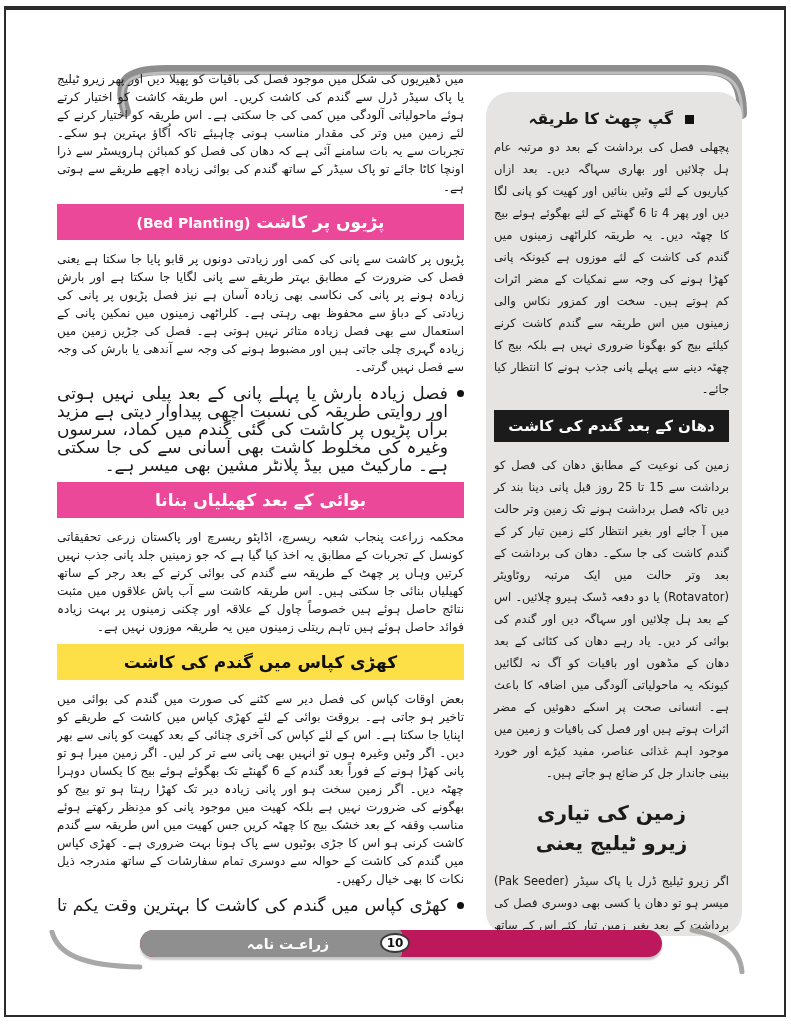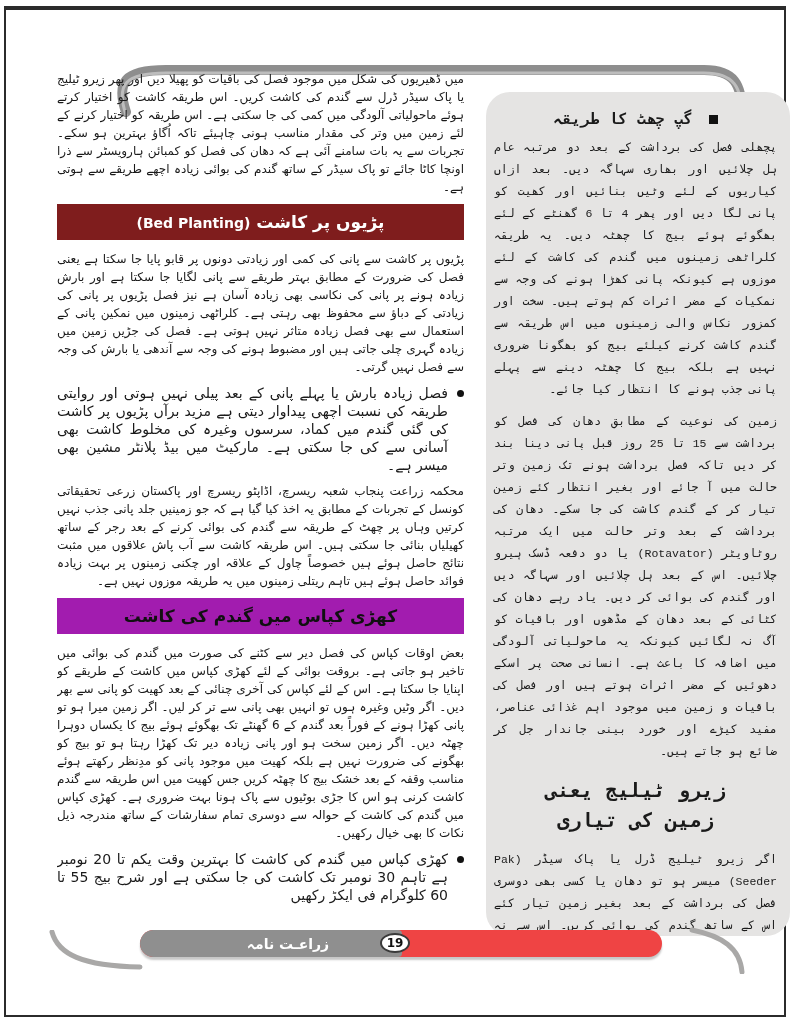--- a/index.html
+++ b/index.html
@@ -8,23 +8,23 @@
     overflow:hidden;font-family:"DejaVu Sans",sans-serif;color:#1a1a1a;
   }
   .frame{
     position:absolute;left:4px;top:6px;right:5px;bottom:7px;
     border:2px solid #2b2b2b;border-top-width:4px;pointer-events:none;
   }
   
   .top-swoosh{position:absolute;left:108px;top:60px;width:648px;height:60px;}
   
   .gray-box{
-    position:absolute;left:486px;top:92px;width:304px;height:844px;
+    position:absolute;left:486px;top:92px;width:256px;height:844px;
     background:#e5e4e3;border-radius:24px;box-sizing:border-box;
-    padding:16px 13px 10px 8px;overflow:hidden;font-family:Liberation Mono, monospace;
+    padding:16px 13px 10px 8px;overflow:hidden;
   }
   .rtl{direction:rtl;text-align:justify;}
   .rc-heading{
     direction:rtl;text-align:center;font-weight:bold;font-size:15.5px;
     margin:2px 0 8px 0;
   }
   .sq{
     display:inline-block;width:9px;height:9px;background:#111;
     margin-left:7px;vertical-align:middle;
   }
@@ -36,38 +36,38 @@
   .rc-bigheading{
     direction:rtl;text-align:center;font-weight:bold;font-size:20px;
     line-height:30px;margin:14px 0 12px 0;
   }
   
   .left-col{
     position:absolute;left:57px;top:70px;width:407px;height:846px;overflow:hidden;
   }
   .lc-body{font-size:12px;line-height:18px;margin:0 0 8px 0;}
   .lc-bar{
-    background:#7f1d1d;color:#fff;direction:rtl;text-align:center;
+    background:#ec4899;color:#fff;direction:rtl;text-align:center;
     font-size:17px;font-weight:bold;padding:8px 10px;margin:8px 0 10px 0;
   }
   .lc-bar .latin{direction:ltr;unicode-bidi:embed;font-size:14px;font-weight:bold;}
   .lc-bar-gray{
-    background:#a21caf;color:#101010;direction:rtl;text-align:center;
+    background:#fde047;color:#101010;direction:rtl;text-align:center;
     font-size:17px;font-weight:bold;padding:8px 4px;margin:8px 0 10px 0;
   }
   .bullet-item{direction:rtl;display:flex;gap:9px;margin:2px 0 8px 0;}
   .bullet-item .dot{
     flex:0 0 auto;width:7px;height:7px;border-radius:50%;
     background:#111;margin-top:6px;
   }
-  .bullet-item p{margin:0;font-size:14px;line-height:18px;text-align:justify;}
+  .bullet-item p{margin:0;font-size:17px;line-height:18px;text-align:justify;}
   
   .footer-bar{
     position:absolute;left:140px;top:930px;width:522px;height:27px;
-    background:#ef4444;border-radius:14px;box-shadow:0 3px 2px rgba(0,0,0,.22);
+    background:#be185d;border-radius:14px;box-shadow:0 3px 2px rgba(0,0,0,.22);
   }
   .footer-dark{
     position:absolute;left:0;top:0;width:262px;height:27px;background:#8f8f8f;
     border-radius:14px 4px 4px 14px;display:flex;align-items:center;justify-content:center;
   }
   .footer-title{
     color:#ffffff;font-weight:bold;font-size:14px;direction:rtl;
     padding-left:34px;letter-spacing:1px;
   }
   .page-badge{
@@ -99,20 +99,23 @@
       <span class="latin">(Bed Planting)</span>
     </div>
 
     <p class="rtl lc-body">پڑیوں پر کاشت سے پانی کی کمی اور زیادتی دونوں پر قابو پایا جا سکتا ہے یعنی فصل کی ضرورت کے مطابق بہتر طریقے سے پانی لگایا جا سکتا ہے اور بارش زیادہ ہونے پر پانی کی نکاسی بھی زیادہ آسان ہے نیز فصل پڑیوں پر پانی کی زیادتی کے دباؤ سے محفوظ بھی رہتی ہے۔ کلراٹھی زمینوں میں نمکین پانی کے استعمال سے بھی فصل زیادہ متاثر نہیں ہوتی ہے۔ فصل کی جڑیں زمین میں زیادہ گہری چلی جاتی ہیں اور مضبوط ہونے کی وجہ سے آندھی یا بارش کی وجہ سے فصل نہیں گرتی۔</p>
 
     <div class="bullet-item">
       <span class="dot"></span>
       <p>فصل زیادہ بارش یا پہلے پانی کے بعد پیلی نہیں ہوتی اور روایتی طریقہ کی نسبت اچھی پیداوار دیتی ہے مزید برآں پڑیوں پر کاشت کی گئی گندم میں کماد، سرسوں وغیرہ کی مخلوط کاشت بھی آسانی سے کی جا سکتی ہے۔ مارکیٹ میں بیڈ پلانٹر مشین بھی میسر ہے۔</p>
     </div>
 
+    <div class="lc-bar">
+      <span>بوائی کے بعد کھیلیاں بنانا</span>
+    </div>
 
     <p class="rtl lc-body">محکمہ زراعت پنجاب شعبہ ریسرچ، اڈاپٹو ریسرچ اور پاکستان زرعی تحقیقاتی کونسل کے تجربات کے مطابق یہ اخذ کیا گیا ہے کہ جو زمینیں جلد پانی جذب نہیں کرتیں وہاں پر چھٹ کے طریقہ سے گندم کی بوائی کرنے کے بعد رجر کے ساتھ کھیلیاں بنائی جا سکتی ہیں۔ اس طریقہ کاشت سے آب پاش علاقوں میں مثبت نتائج حاصل ہوئے ہیں خصوصاً چاول کے علاقہ اور چکنی زمینوں پر بہت زیادہ فوائد حاصل ہوئے ہیں تاہم ریتلی زمینوں میں یہ طریقہ موزوں نہیں ہے۔</p>
 
     <div class="lc-bar-gray">
       <span>کھڑی کپاس میں گندم کی کاشت</span>
     </div>
 
     <p class="rtl lc-body">بعض اوقات کپاس کی فصل دیر سے کٹنے کی صورت میں گندم کی بوائی میں تاخیر ہو جاتی ہے۔ بروقت بوائی کے لئے کھڑی کپاس میں کاشت کے طریقے کو اپنایا جا سکتا ہے۔ اس کے لئے کپاس کی آخری چنائی کے بعد کھیت کو پانی سے بھر دیں۔ اگر وٹیں وغیرہ ہوں تو انہیں بھی پانی سے تر کر لیں۔ اگر زمین میرا ہو تو پانی کھڑا ہونے کے فوراً بعد گندم کے 6 گھنٹے تک بھگوئے ہوئے بیج کا یکساں دوہرا چھٹہ دیں۔ اگر زمین سخت ہو اور پانی زیادہ دیر تک کھڑا رہتا ہو تو بیج کو بھگونے کی ضرورت نہیں ہے بلکہ کھیت میں موجود پانی کو مدِنظر رکھتے ہوئے مناسب وقفہ کے بعد خشک بیج کا چھٹہ کریں جس کھیت میں اس طریقہ سے گندم کاشت کرنی ہو اس کا جڑی بوٹیوں سے پاک ہونا بہت ضروری ہے۔ کھڑی کپاس میں گندم کی کاشت کے حوالہ سے دوسری تمام سفارشات کے ساتھ مندرجہ ذیل نکات کا بھی خیال رکھیں۔</p>
 
     <div class="bullet-item">
@@ -124,40 +127,43 @@
 
   <div class="gray-box">
 
     <div class="rc-heading">
       <span class="sq"></span>
       <span>گپ چھٹ کا طریقہ</span>
     </div>
 
     <p class="rtl rc-body">پچھلی فصل کی برداشت کے بعد دو مرتبہ عام ہل چلائیں اور بھاری سہاگہ دیں۔ بعد ازاں کیاریوں کے لئے وٹیں بنائیں اور کھیت کو پانی لگا دیں اور پھر 4 تا 6 گھنٹے کے لئے بھگوئے ہوئے بیج کا چھٹہ دیں۔ یہ طریقہ کلراٹھی زمینوں میں گندم کی کاشت کے لئے موزوں ہے کیونکہ پانی کھڑا ہونے کی وجہ سے نمکیات کے مضر اثرات کم ہوتے ہیں۔ سخت اور کمزور نکاس والی زمینوں میں اس طریقہ سے گندم کاشت کرنے کیلئے بیج کو بھگونا ضروری نہیں ہے بلکہ بیج کا چھٹہ دینے سے پہلے پانی جذب ہونے کا انتظار کیا جائے۔</p>
 
+    <div class="rc-bar">
+      <span>دھان کے بعد گندم کی کاشت</span>
+    </div>
 
     <p class="rtl rc-body">زمین کی نوعیت کے مطابق دھان کی فصل کو برداشت سے 15 تا 25 روز قبل پانی دینا بند کر دیں تاکہ فصل برداشت ہونے تک زمین وتر حالت میں آ جائے اور بغیر انتظار کئے زمین تیار کر کے گندم کاشت کی جا سکے۔ دھان کی برداشت کے بعد وتر حالت میں ایک مرتبہ روٹاویٹر (Rotavator) یا دو دفعہ ڈسک ہیرو چلائیں۔ اس کے بعد ہل چلائیں اور سہاگہ دیں اور گندم کی بوائی کر دیں۔ یاد رہے دھان کی کٹائی کے بعد دھان کے مڈھوں اور باقیات کو آگ نہ لگائیں کیونکہ یہ ماحولیاتی آلودگی میں اضافہ کا باعث ہے۔ انسانی صحت پر اسکے دھوئیں کے مضر اثرات ہوتے ہیں اور فصل کی باقیات و زمین میں موجود اہم غذائی عناصر، مفید کیڑے اور خورد بینی جاندار جل کر ضائع ہو جاتے ہیں۔</p>
 
     <div class="rc-bigheading">
+      <div>زمین کی تیاری</div>
       <div>زیرو ٹیلیج یعنی</div>
-      <div>زمین کی تیاری</div>
     </div>
 
     <p class="rtl rc-body">اگر زیرو ٹیلیج ڈرل یا پاک سیڈر (Pak Seeder) میسر ہو تو دھان یا کسی بھی دوسری فصل کی برداشت کے بعد بغیر زمین تیار کئے اس کے ساتھ گندم کی بوائی کریں۔ اس سے نہ صرف زمین کی تیاری پر آنے والے اخراجات کی بچت ہوتی ہے بلکہ فصل کی بروقت کاشت کو بھی یقینی بنایا جا سکتا ہے۔ کمبائن ہارویسٹر سے دھان کی برداشت کے بعد کھیتوں</p>
 
   </div>
 
   <svg class="footer-tail-left" viewBox="0 0 96 40" xmlns="http://www.w3.org/2000/svg">
     <path d="M 4 2 C 10 24 34 36 92 37" fill="none" stroke="#a9a8a7" stroke-width="5" stroke-linecap="round"></path>
   </svg>
 
   <svg class="footer-tail-right" viewBox="0 0 60 48" xmlns="http://www.w3.org/2000/svg">
     <path d="M 4 4 C 34 10 52 22 54 46" fill="none" stroke="#a9a8a7" stroke-width="5" stroke-linecap="round"></path>
   </svg>
 
   <div class="footer-bar">
     <div class="footer-dark">
       <span class="footer-title">زراعـت نامہ</span>
     </div>
-    <div class="page-badge">19</div>
+    <div class="page-badge">10</div>
   </div>
 
 </div>
 
 </body></html>

